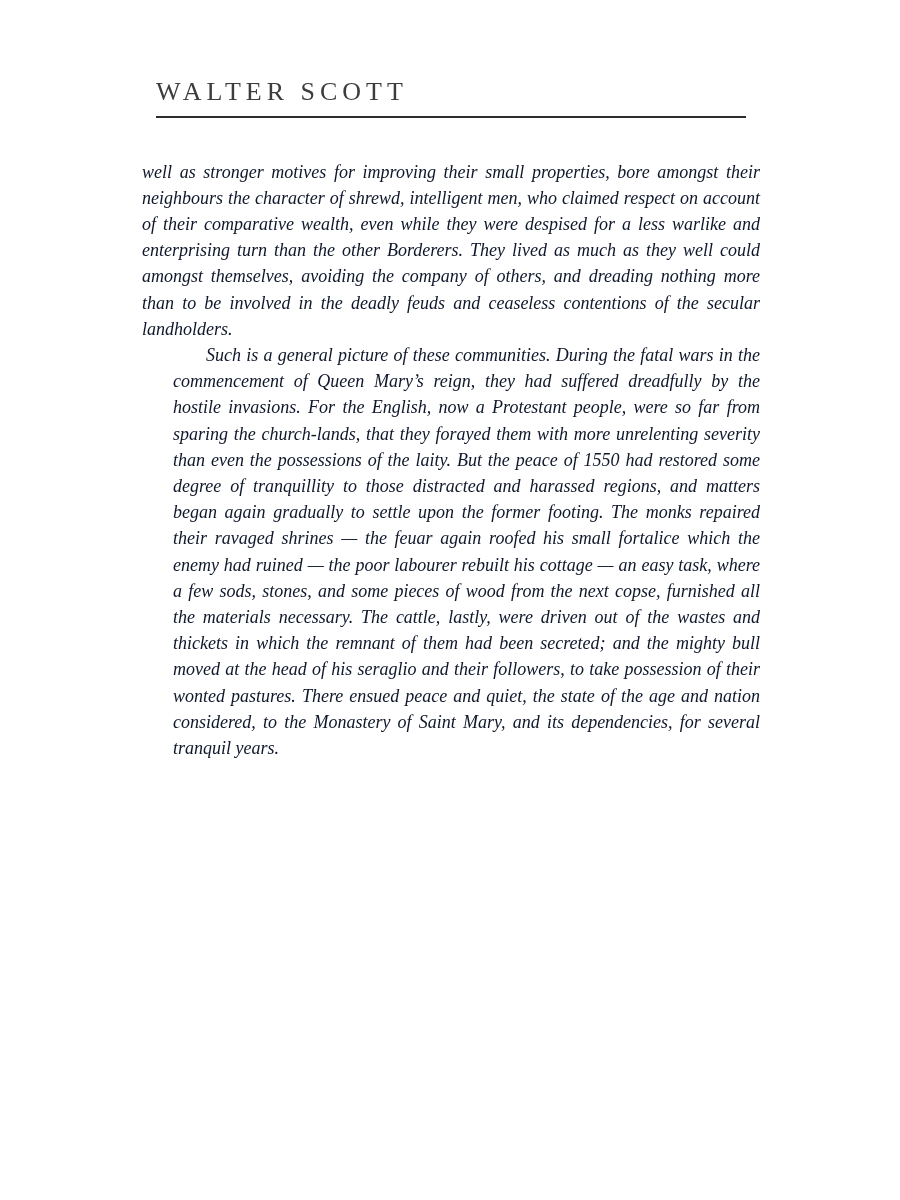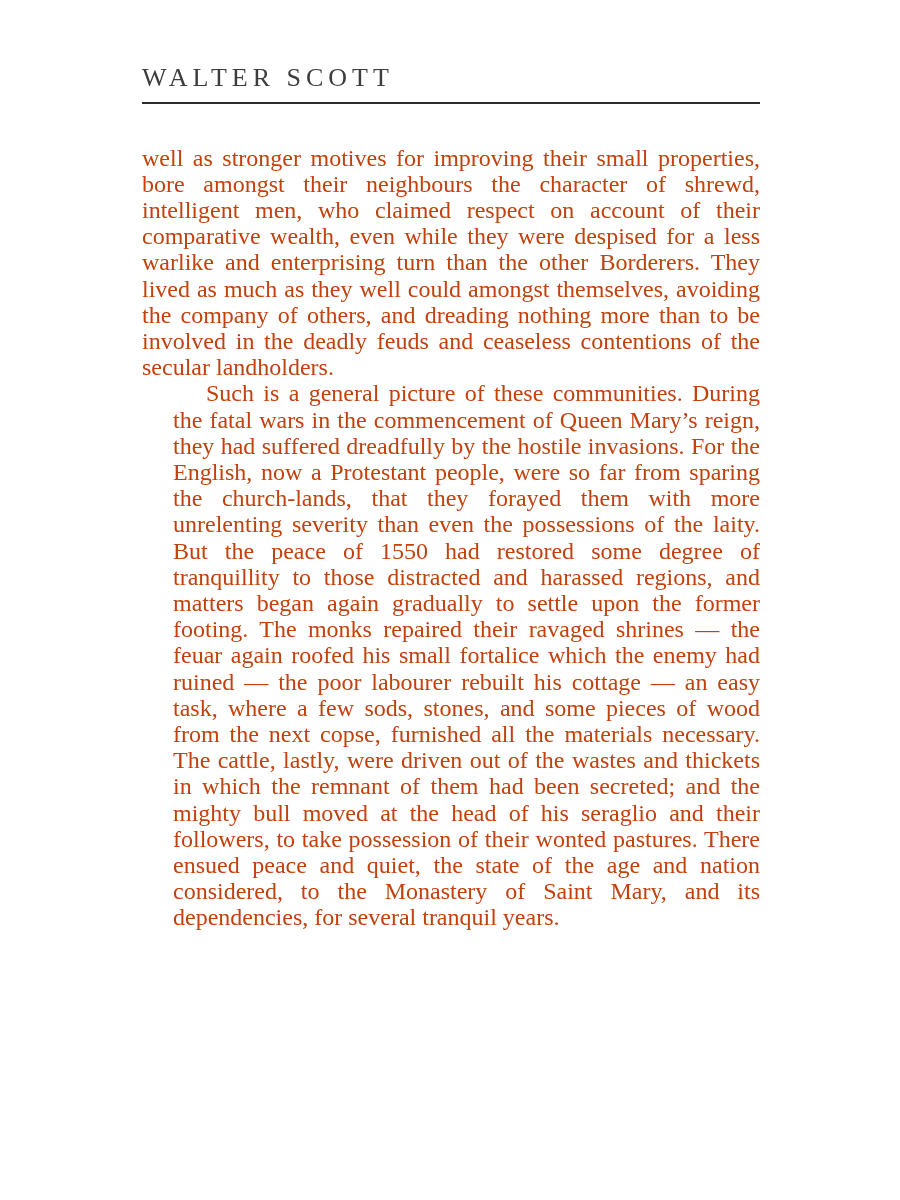--- a/index.html
+++ b/index.html
@@ -15,45 +15,46 @@
     overflow: hidden;
   }
   .page {
     position: relative;
     width: 900px;
     height: 1200px;
     background: #ffffff;
     padding: 64px 140px 40px 142px;
   }
   .page-header {
-    margin: 0;
+    margin: 14px;
   }
   .header-title {
     margin: 0;
     font-family: "Liberation Serif", serif;
     font-weight: 400;
     font-size: 26px;
     line-height: 1.1;
     letter-spacing: 5px;
     color: #3d3d3d;
     font-variant: small-caps;
     text-transform: uppercase;
   }
   .header-rule {
     border: none;
     border-top: 2px solid #2c2c2c;
     margin: 9px 0 0 0;
     width: 100%;
   }
   .body-text {
     margin-top: 41px;
-    font-size: 24px;
+    font-size: 18px;
     line-height: 26.2px;
-    color: #c2410c;
+    color: #0f172a;
     text-align: justify;
+    font-style: italic;
   }
   .body-text p {
     margin: 0;
     padding: 0;
   }
   .body-text p.indented {
     text-indent: 33px;
     margin-left: 31px;
   }
 </style>

